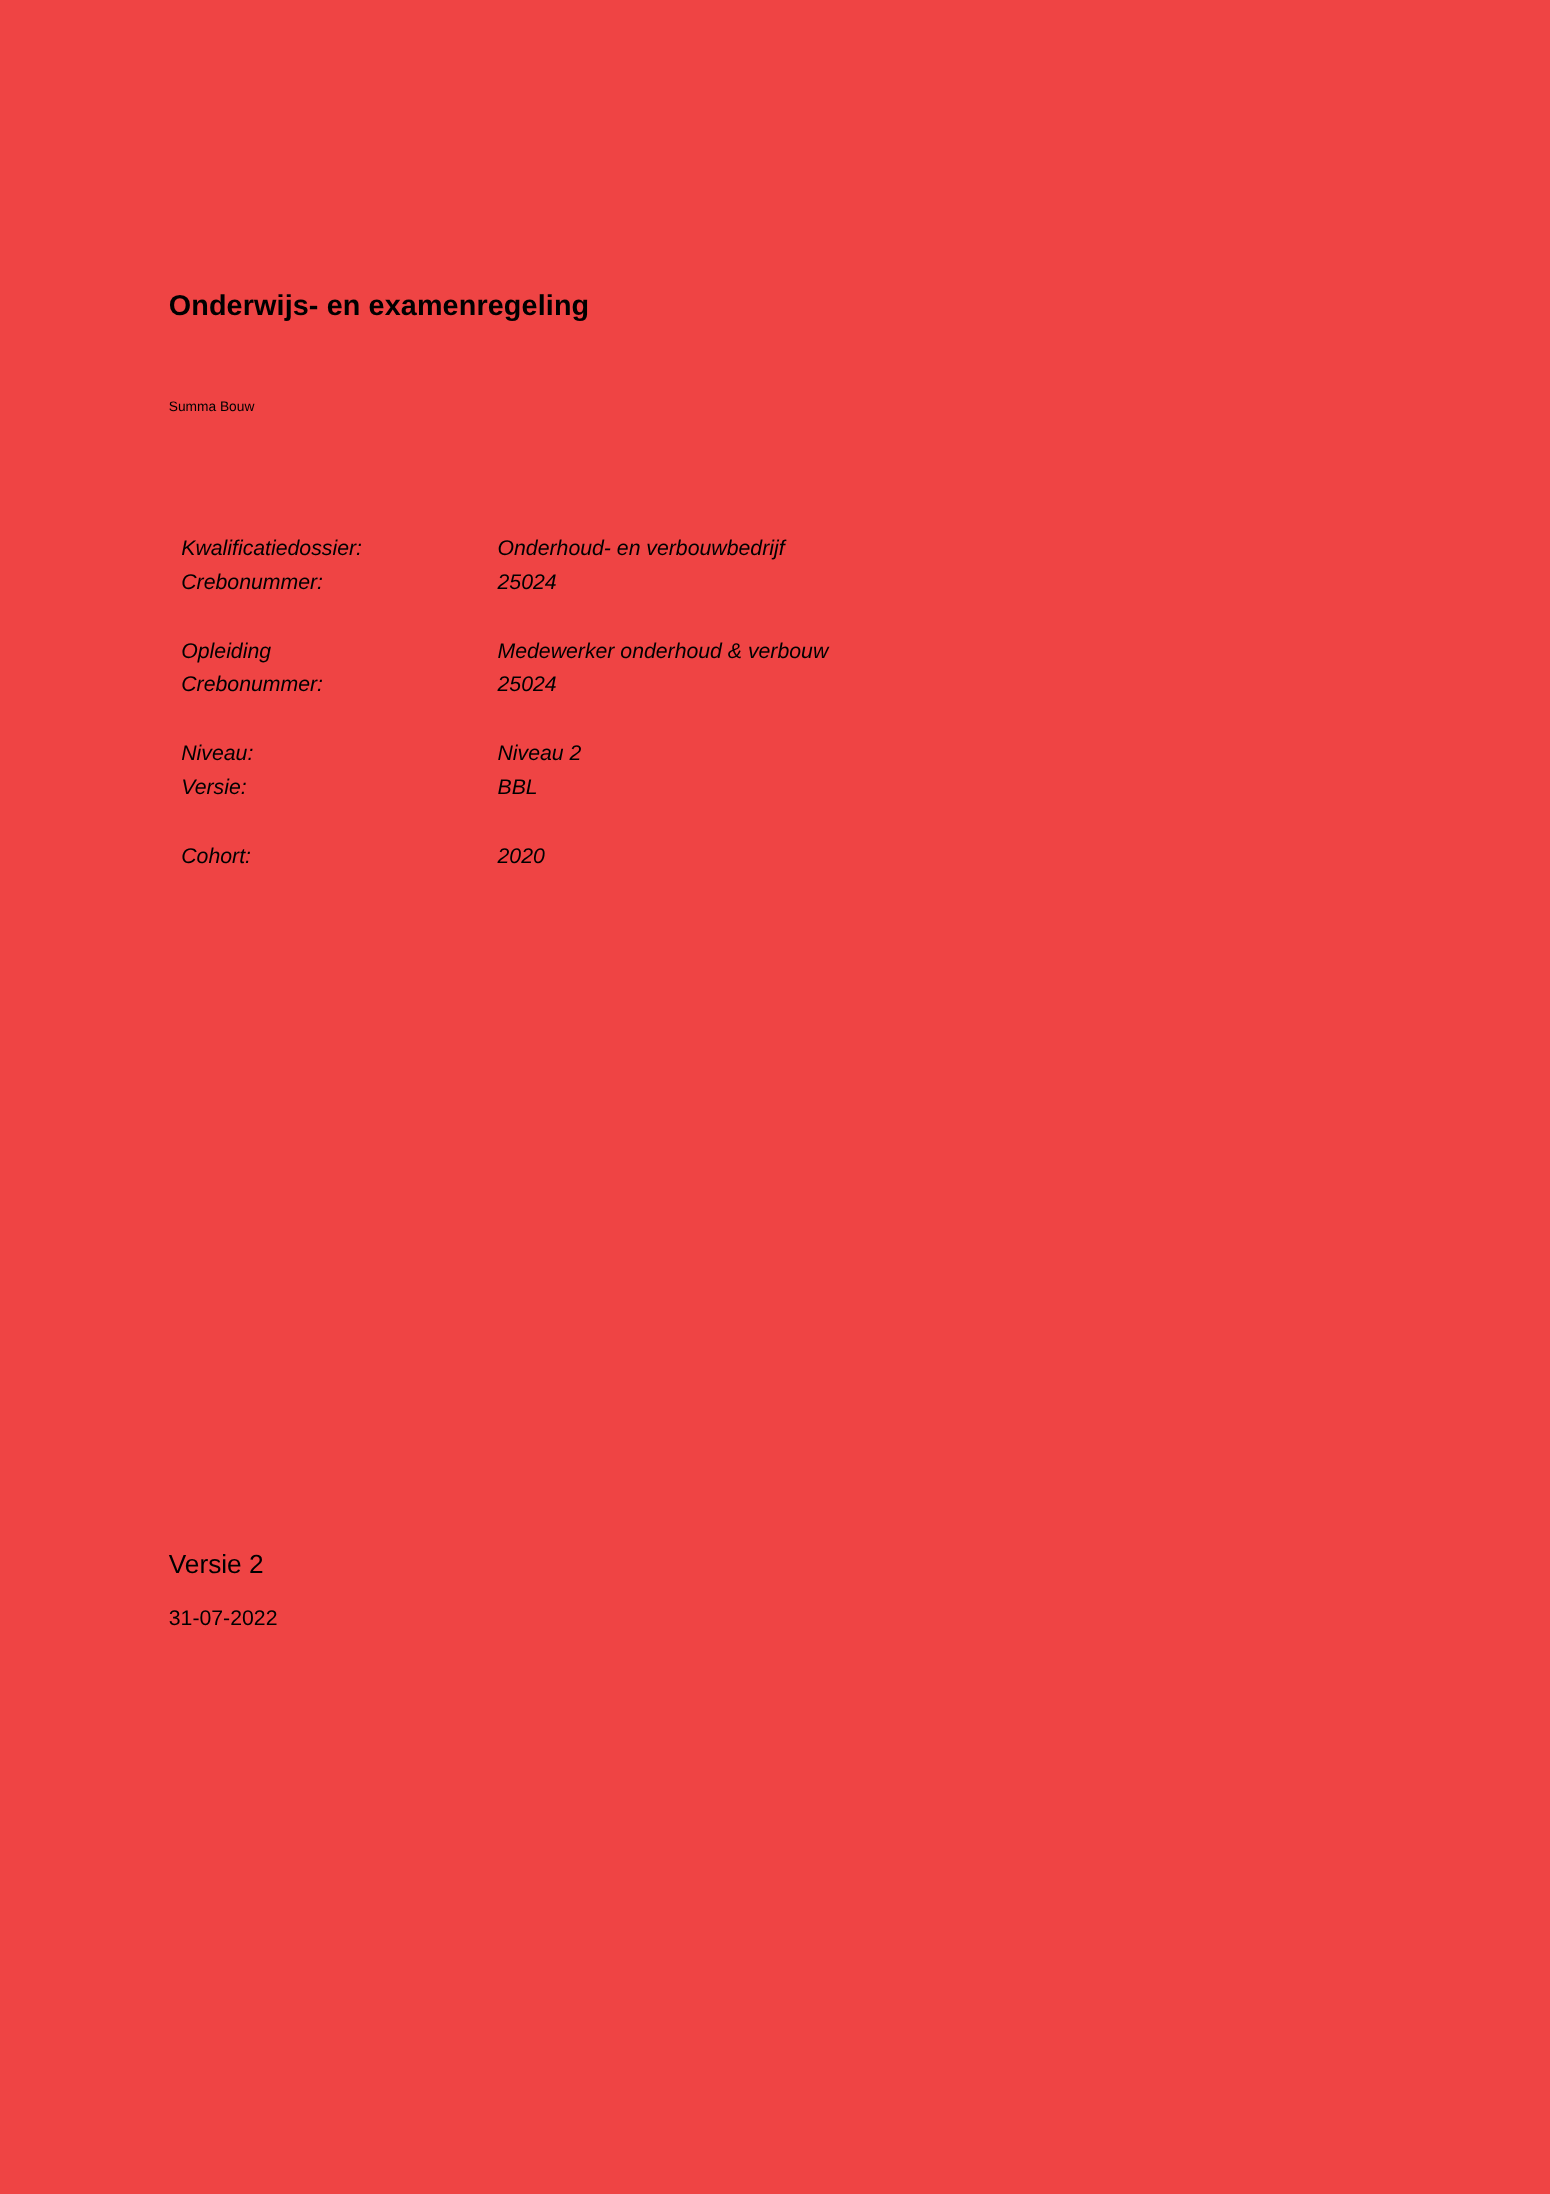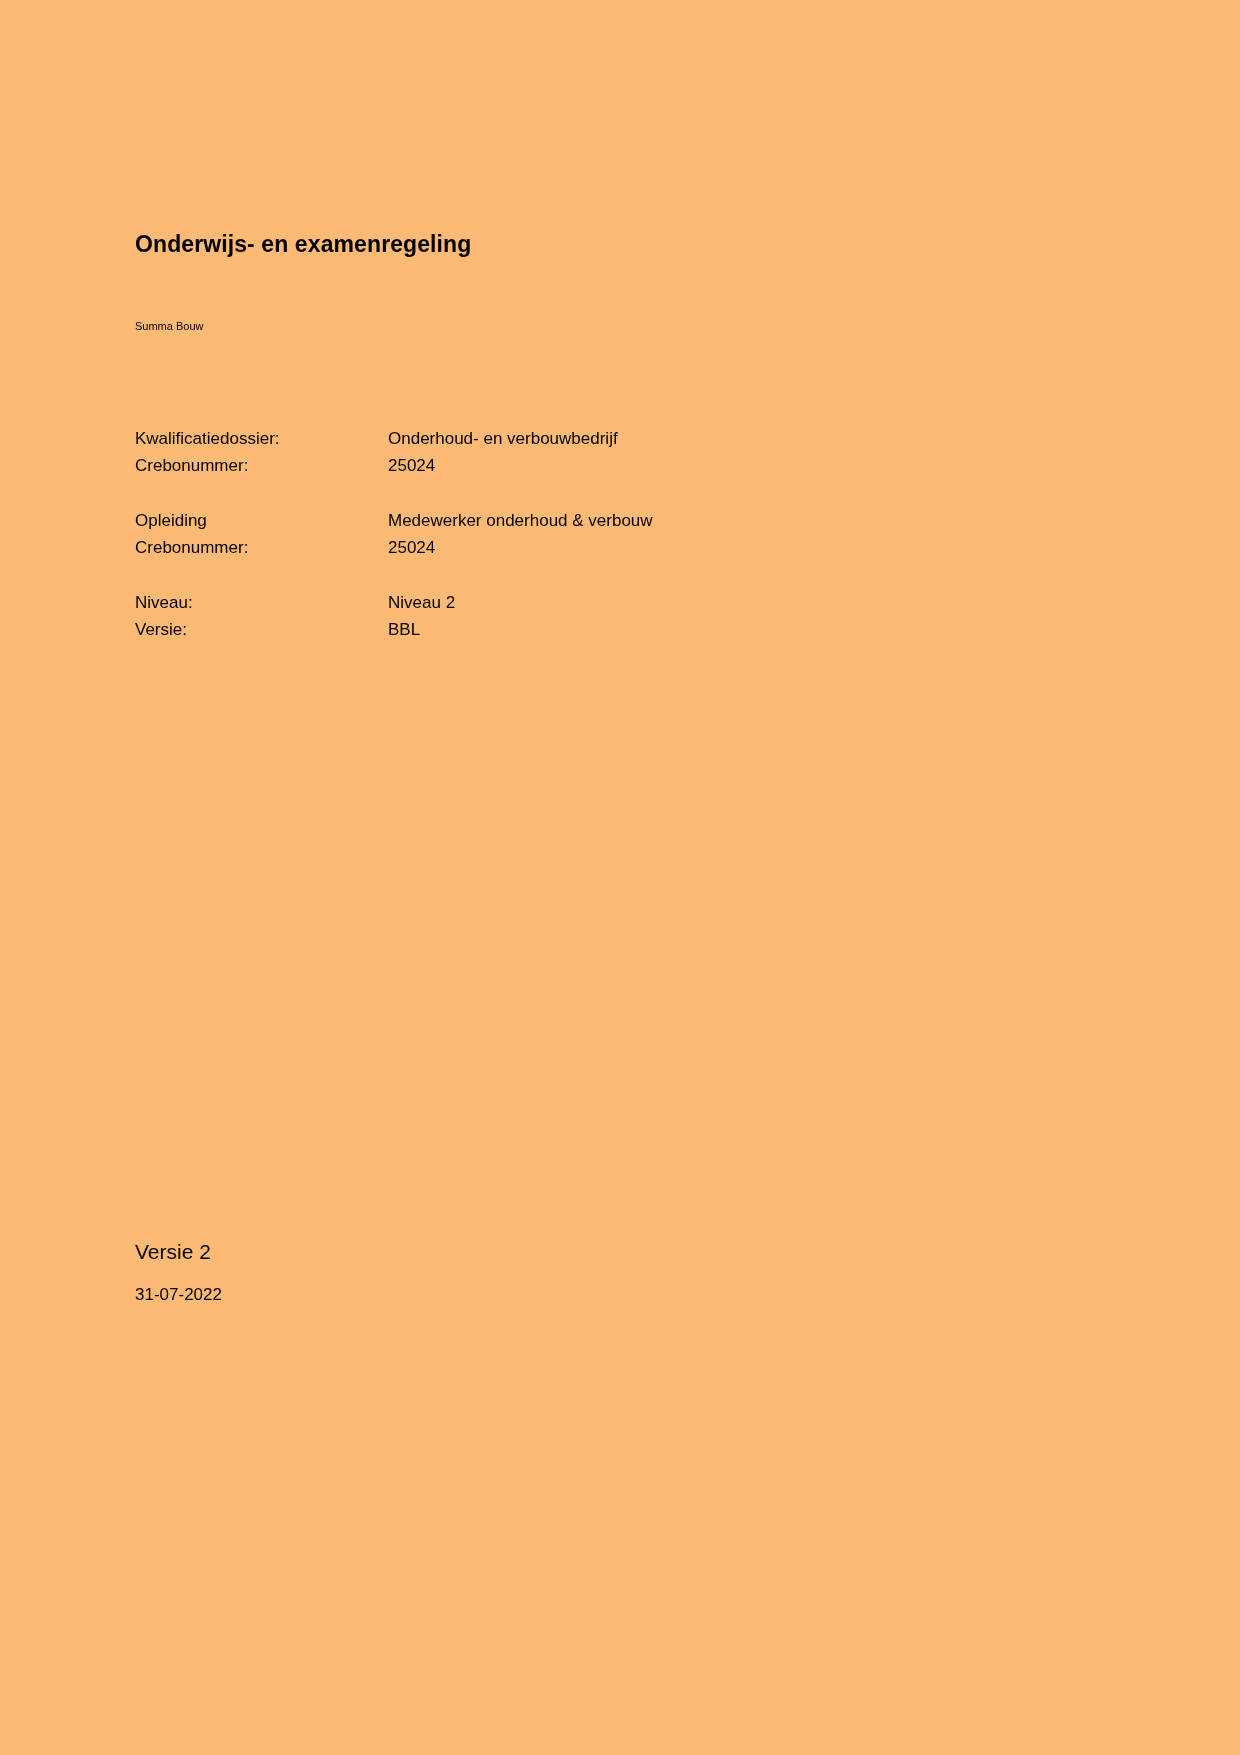--- a/index.html
+++ b/index.html
@@ -15,21 +15,21 @@
     color: #000000;
     -webkit-font-smoothing: antialiased;
   }
 
   .page {
     position: absolute;
     top: 0;
     left: 0;
     width: 1240px;
     height: 1755px;
-    background: #fdba74;
+    background: #ef4444;
     overflow: hidden;
   }
 
   .doc-title {
     position: absolute;
     left: 135px;
     top: 216px;
     font-size: 23px;
     font-weight: bold;
     letter-spacing: 0.1px;
@@ -39,22 +39,23 @@
   .org-name {
     position: absolute;
     left: 135px;
     top: 320px;
     font-size: 11px;
     white-space: nowrap;
   }
 
   .meta-block {
     position: absolute;
-    left: 135px;
+    left: 145px;
     width: 700px;
+    font-style: italic;
   }
 
   .meta-group {
     margin-bottom: 28px;
   }
 
   .meta-row {
     display: flex;
     align-items: flex-start;
     line-height: 27px;
@@ -125,20 +126,24 @@
         <div class="meta-row">
           <div class="meta-label">Niveau:</div>
           <div class="meta-value">Niveau 2</div>
         </div>
         <div class="meta-row">
           <div class="meta-label">Versie:</div>
           <div class="meta-value">BBL</div>
         </div>
       </div>
       <div class="meta-group">
+        <div class="meta-row">
+          <div class="meta-label">Cohort:</div>
+          <div class="meta-value">2020</div>
+        </div>
       </div>
     </div>
 
   <div class="footer-version">Versie 2</div>
 
   <div class="footer-date">31-07-2022</div>
 
 </div>
 
 </body></html>

